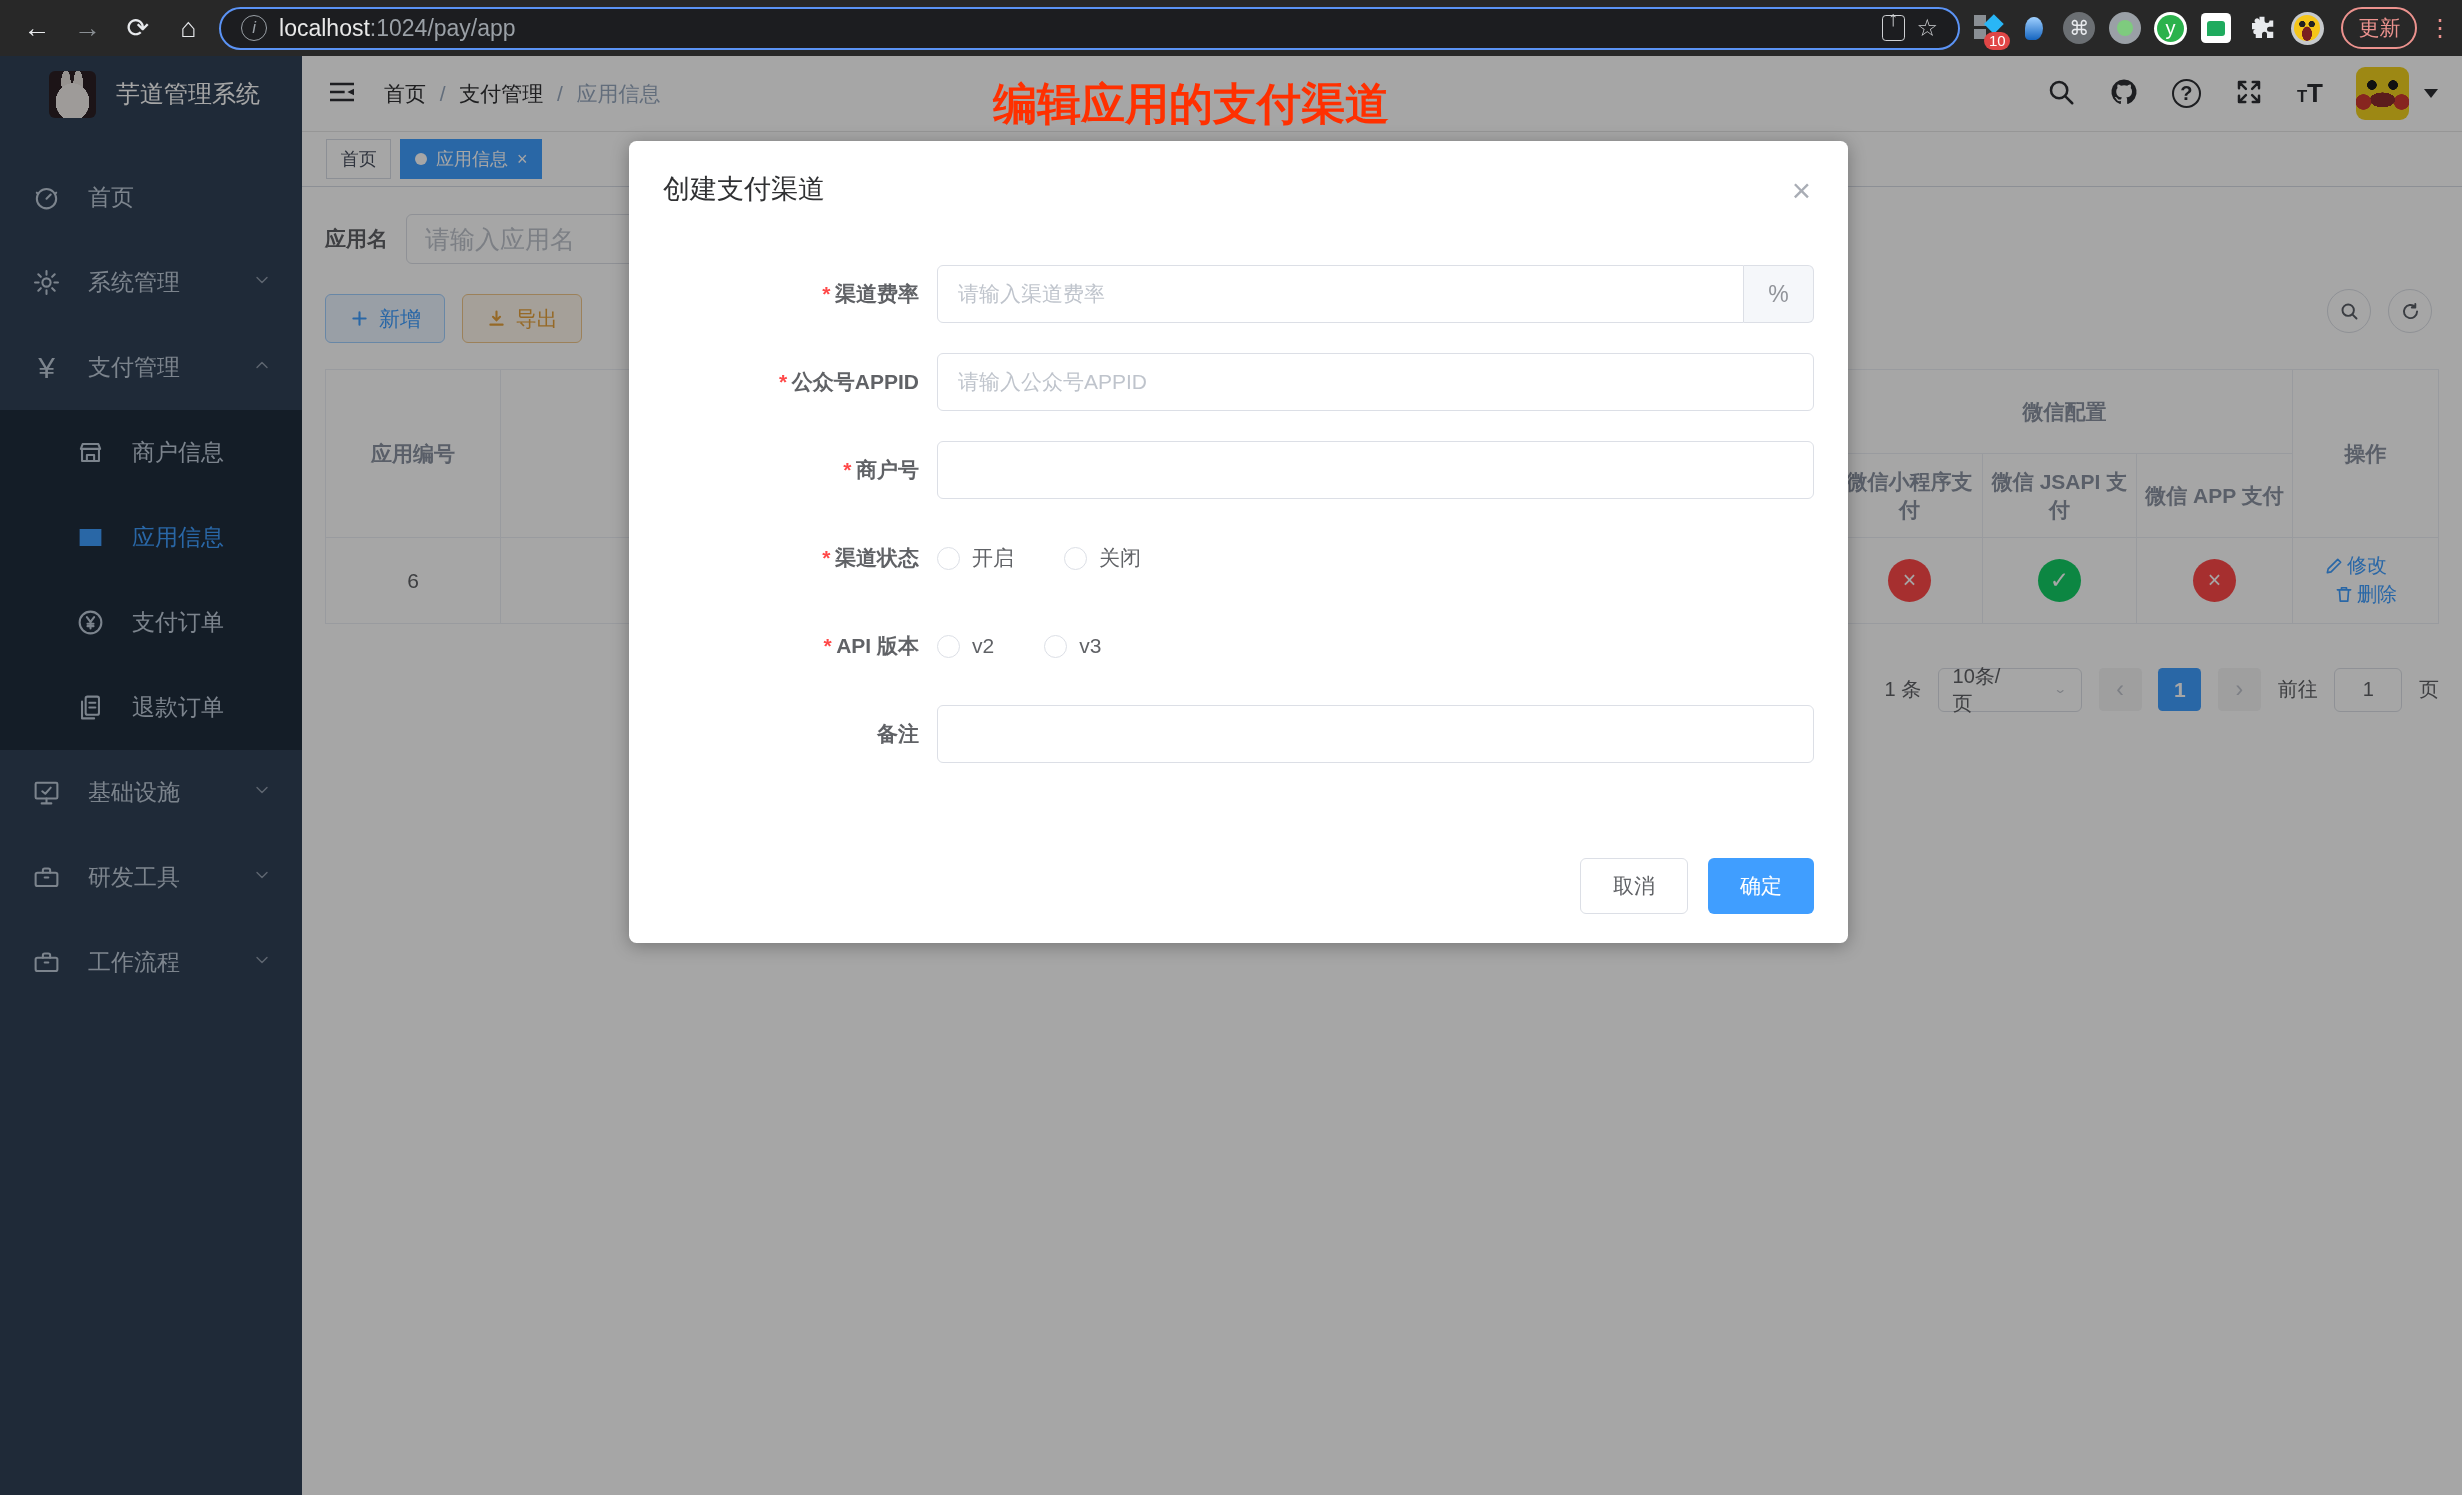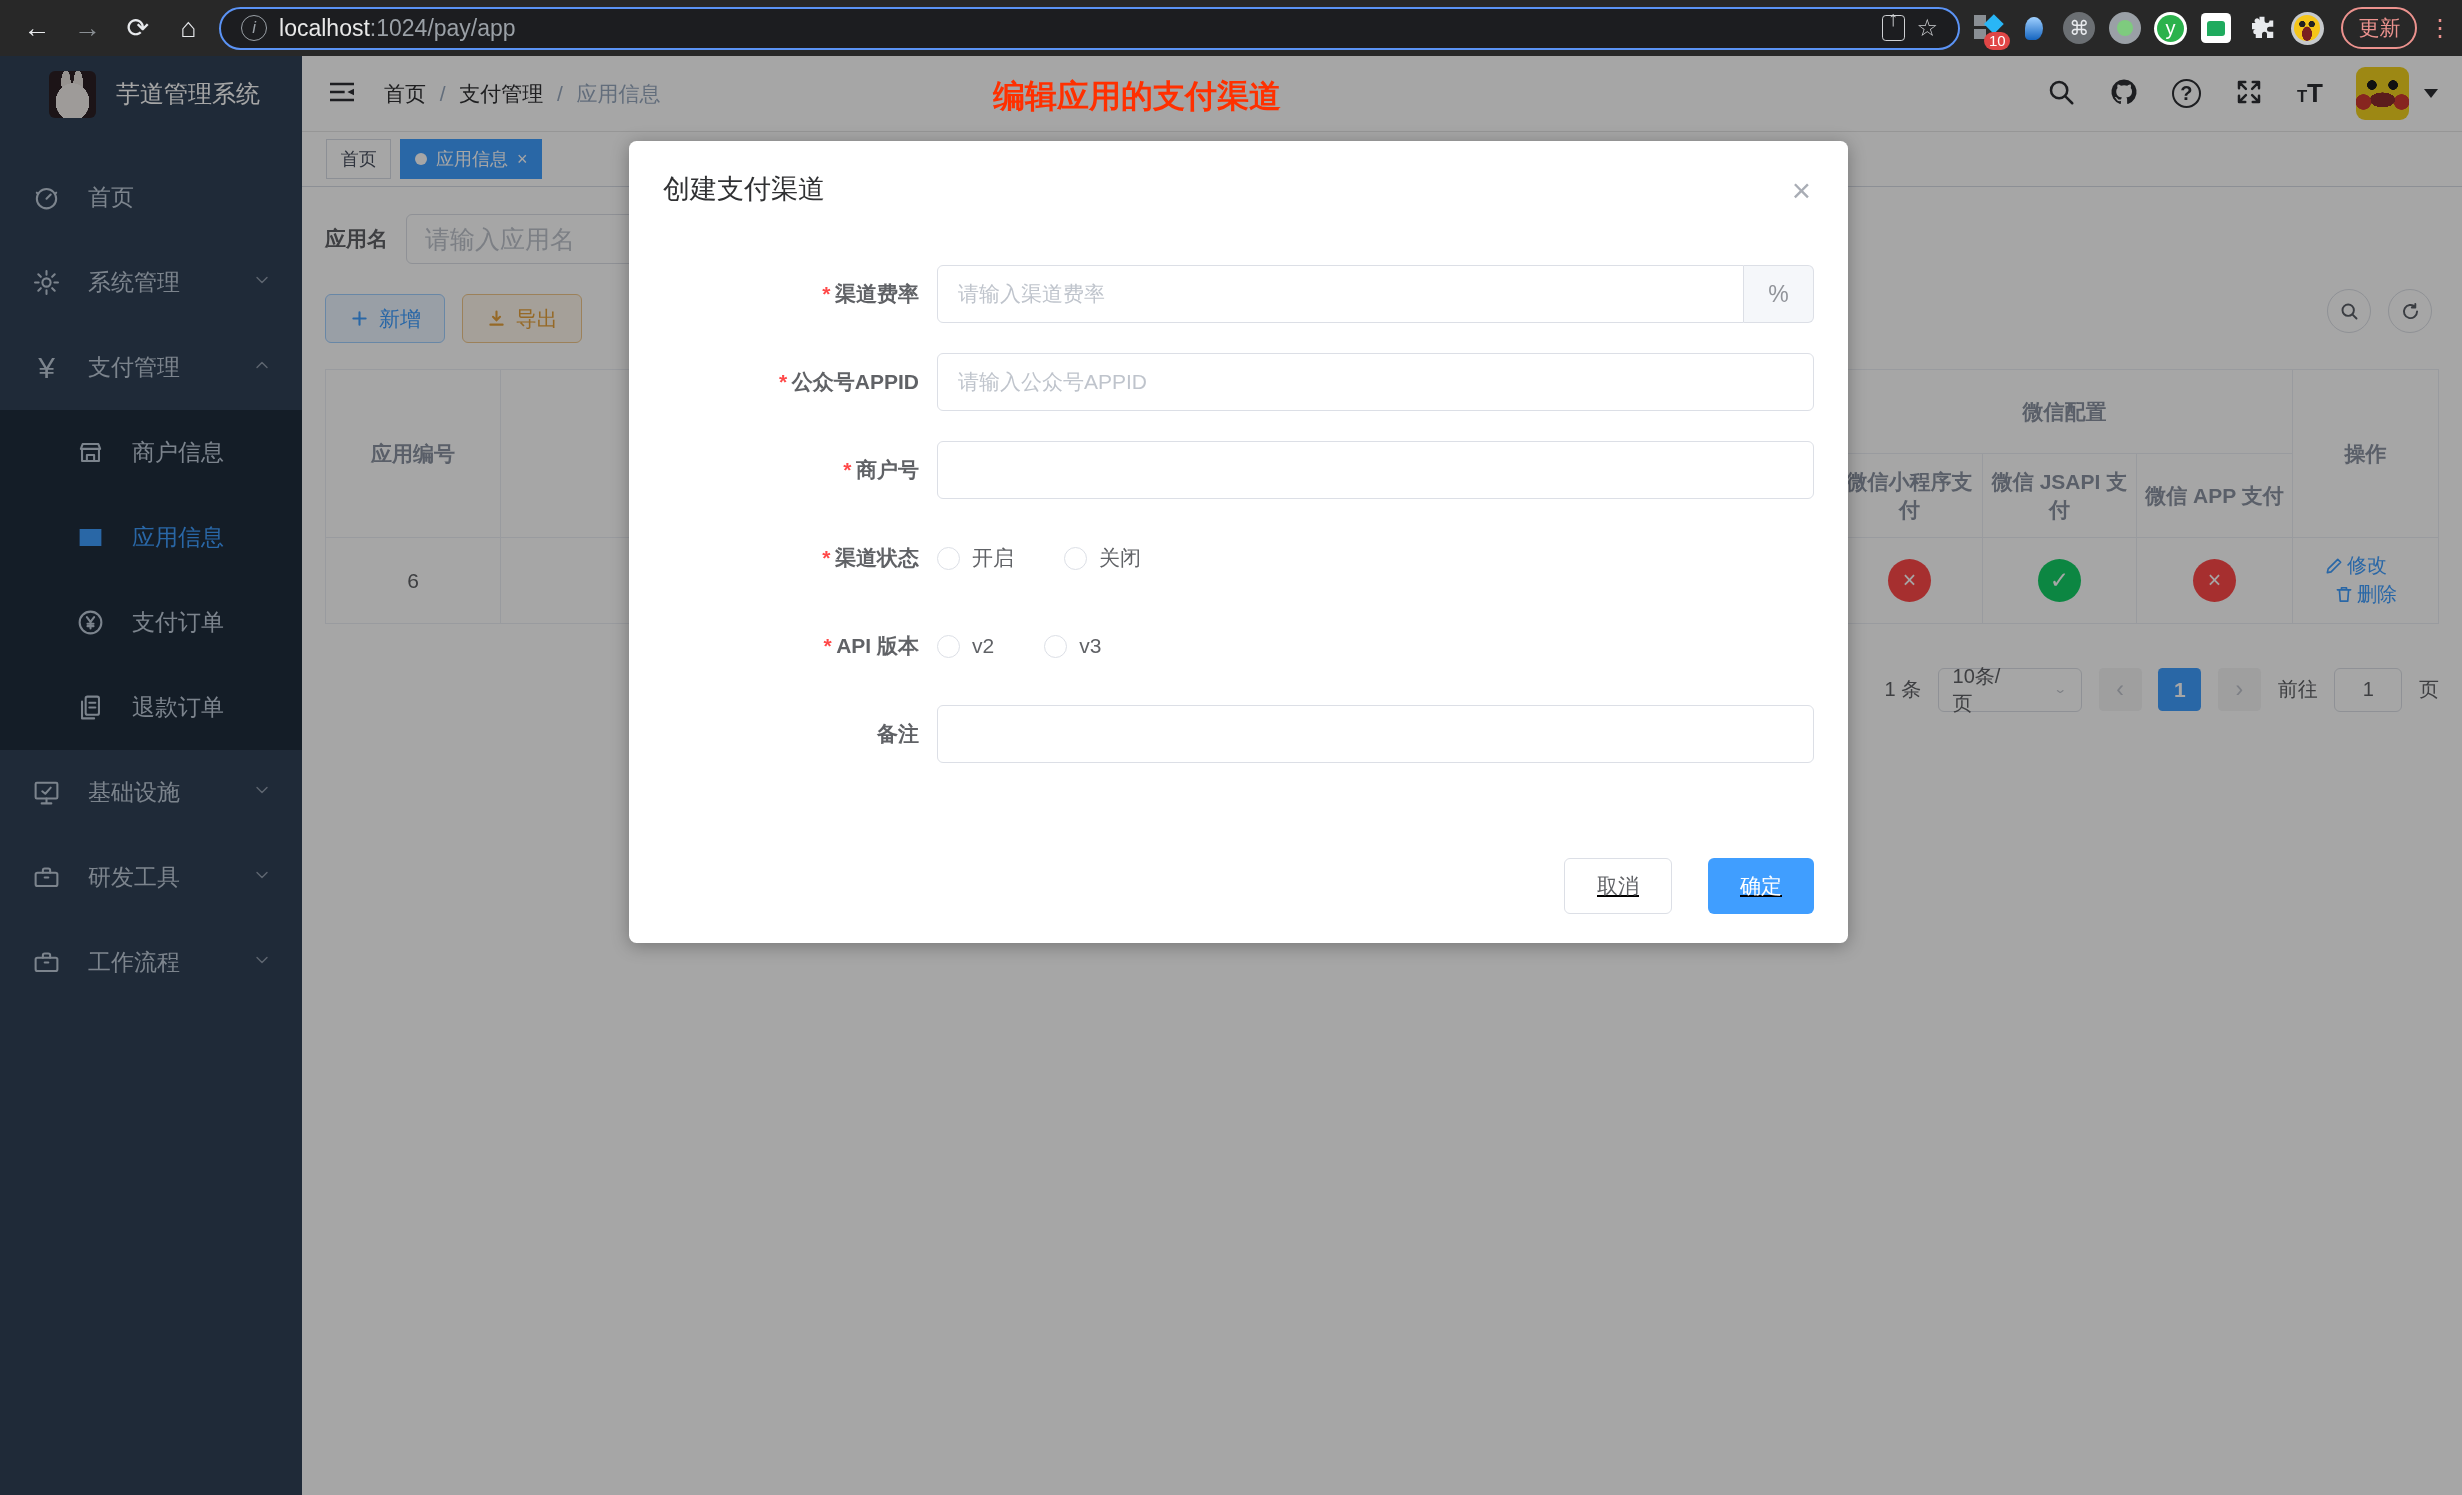--- a/index.html
+++ b/index.html
@@ -181,27 +181,27 @@
   .modal-input::placeholder { color:#bfc4cc; }
   .input-group { flex:1; display:flex; }
   .input-group .modal-input { border-radius:6px 0 0 6px; }
   .input-suffix { width:70px; height:58px; background:#f5f7fa; border:1.5px solid #dcdfe6;
     border-left:none; border-radius:0 6px 6px 0; display:flex; align-items:center;
     justify-content:center; color:#909399; font-size:23px; }
   .radio-group { display:flex; gap:50px; align-items:center; }
   .radio { display:flex; align-items:center; gap:12px; font-size:21px; color:#606266; cursor:pointer; }
   .radio .rdot { width:23px; height:23px; border:1.5px solid #dcdfe6; border-radius:50%;
     background:#fff; flex:none; }
-  .modal-footer { position:absolute; right:34px; bottom:29px; display:flex; gap:36px;text-decoration:underline; }
+  .modal-footer { position:absolute; right:34px; bottom:29px; display:flex; gap:20px; }
   .btn-cancel { height:56px; padding:0 32px; border:1.5px solid #dcdfe6; border-radius:6px;
     background:#fff; color:#606266; font-size:21px; display:flex; align-items:center; cursor:pointer; }
   .btn-confirm { height:56px; padding:0 32px; border-radius:6px; background:#409eff; color:#fff;
     font-size:21px; display:flex; align-items:center; cursor:pointer; }
 
-  .annotation { position:absolute; left:993px; top:75px; z-index:70; font-size:32px;
+  .annotation { position:absolute; left:993px; top:75px; z-index:70; font-size:44px;
     font-weight:bold; color:#ff3000; white-space:nowrap; }
 </style>
 </head>
 <body>
 
 <div class="browser-bar">
   <div class="nav-ico">←</div>
   <div class="nav-ico dim">→</div>
   <div class="nav-ico">⟳</div>
   <div class="nav-ico">⌂</div>

